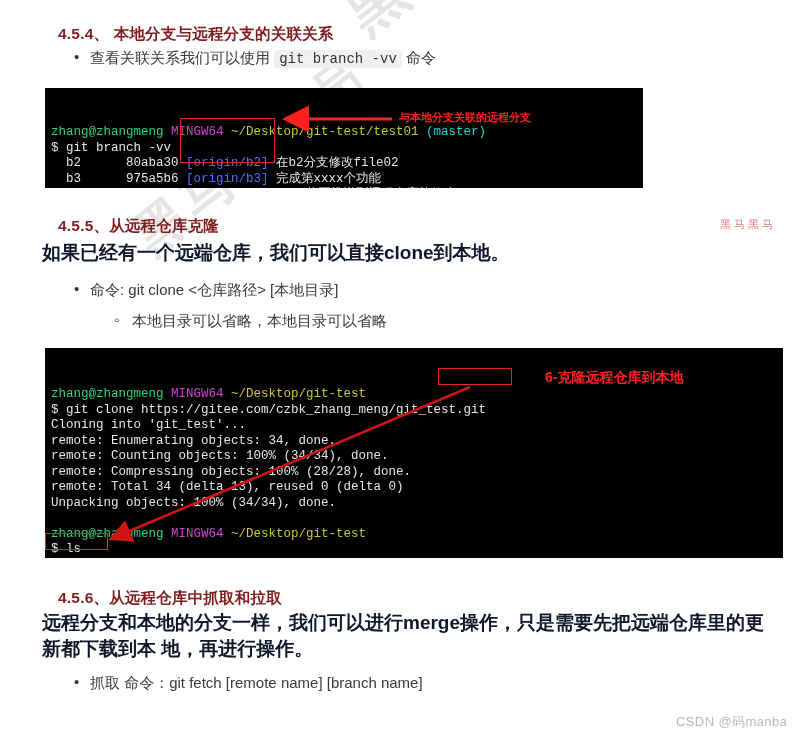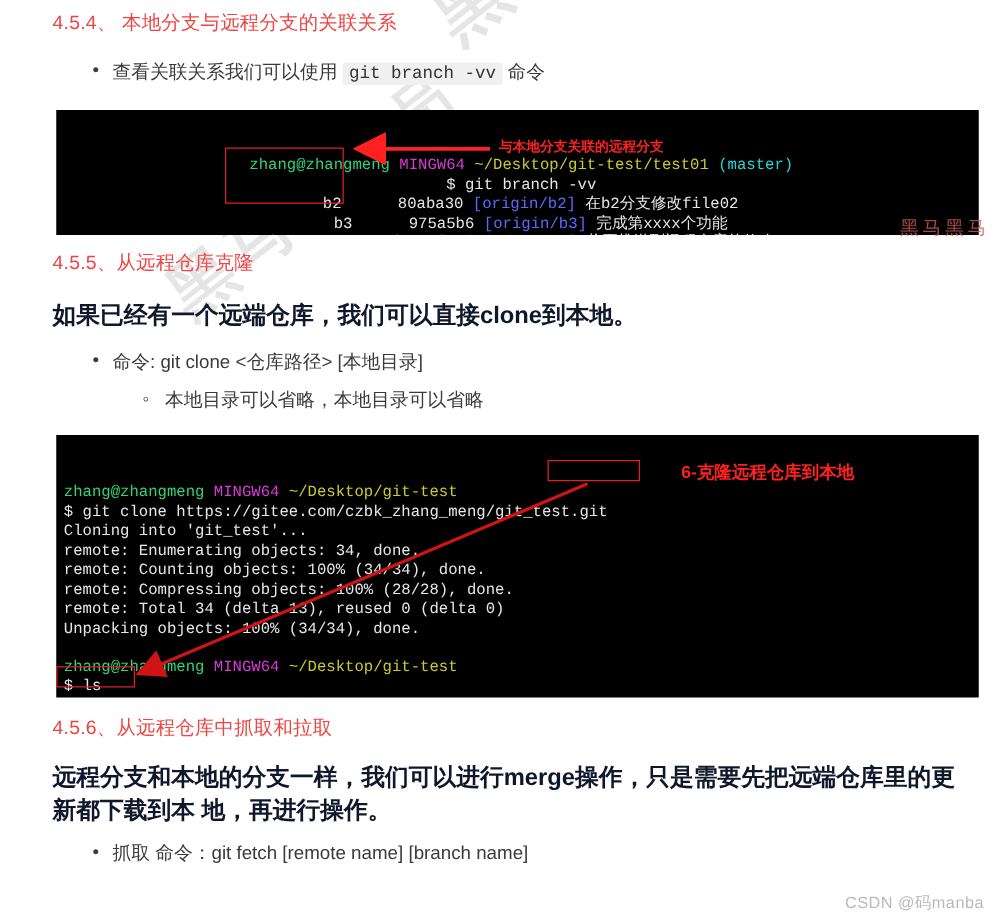--- a/index.html
+++ b/index.html
@@ -23,23 +23,23 @@
     pointer-events: none;
     user-select: none;
     letter-spacing: 4px;
   }
   .wm-a { left: 330px; top: -10px;  font-size: 58px; transform: rotate(-38deg); transform-origin: left top; }
   .wm-b { left: 120px; top: 215px;  font-size: 52px; transform: rotate(-38deg); transform-origin: left top; }
 
   h3.sec {
     position: absolute;
     font-size: 15.5px;
-    font-weight: 400;
-    color: #ef4444;
-    margin: 0;
+    font-weight: 700;
+    color: #7f1d1d;
+    margin: 16px;
     letter-spacing: 0.2px;
   }
   p.para {
     position: absolute;
     font-size: 19px;
     line-height: 26px;
     color: #0f172a;
     margin: 0;
     font-weight: bold;
   }
@@ -115,24 +115,25 @@
     font-size: 11px;
     font-family: "Liberation Sans", "DejaVu Sans", sans-serif;
     white-space: nowrap;
   }
   .arrow-svg { position: absolute; left: 0; top: 0; pointer-events: none; }
 
   
   .stamps {
     position: absolute;
     color: #d35c5c;
-    font-size: 15px;
+    font-size: 11px;
     letter-spacing: 3px;
     opacity: .8;
     font-family: "Liberation Serif", serif;
+    margin-top: 44px;
   }
 
   
   .csdn {
     position: absolute;
     color: #b9b9b9;
     font-size: 13px;
     letter-spacing: .4px;
   }
 </style>
@@ -145,21 +146,21 @@
 <h3 class="sec" style="left:42px; top:8px;">4.5.4、 本地分支与远程分支的关联关系</h3>
 
 <ul class="bl" style="left:70px; top:45px; width:600px;">
   <li>
     <span>查看关联关系我们可以使用</span>
     <code class="inline">git branch -vv</code>
     <span>命令</span>
   </li>
 </ul>
 
-<div class="term" id="term1" style="left:45px; top:88px; width:738px; height:100px; padding:6px 0 0 6px;text-align:center;">
+<div class="term" id="term1" style="left:45px; top:88px; width:598px; height:100px; padding:6px 0 0 6px;">
   <div id="term1-lines"><div class="ln"><span class="g">zhang@zhangmeng </span><span class="m">MINGW64 </span><span class="y">~/Desktop/git-test/test01 </span><span class="c">(master)</span></div><div class="ln"><span class="w">$ git branch -vv</span></div><div class="ln"><span class="w">  b2      80aba30 </span><span class="b">[origin/b2]</span><span class="w"> 在b2分支修改file02</span></div><div class="ln"><span class="w">  b3      975a5b6 </span><span class="b">[origin/b3]</span><span class="w"> 完成第xxxx个功能</span></div><div class="ln"><span class="w">* </span><span class="gb">master</span><span class="w">  664d35c </span><span class="b">[origin/master]</span><span class="w"> 将要推送到远程仓库的修改</span></div></div>
 </div>
 
 <div class="rbox" style="left:180px; top:118px; width:95px; height:45px;"></div>
 <div class="rlabel" style="left:399px; top:110px;">与本地分支关联的远程分支</div>
 <svg class="arrow-svg" width="803" height="739">
   <defs>
     <marker id="ah1" markerWidth="9" markerHeight="9" refX="7" refY="4.5" orient="auto">
       <polygon points="0,0 9,4.5 0,9" fill="#ff2020"></polygon>
     </marker>

